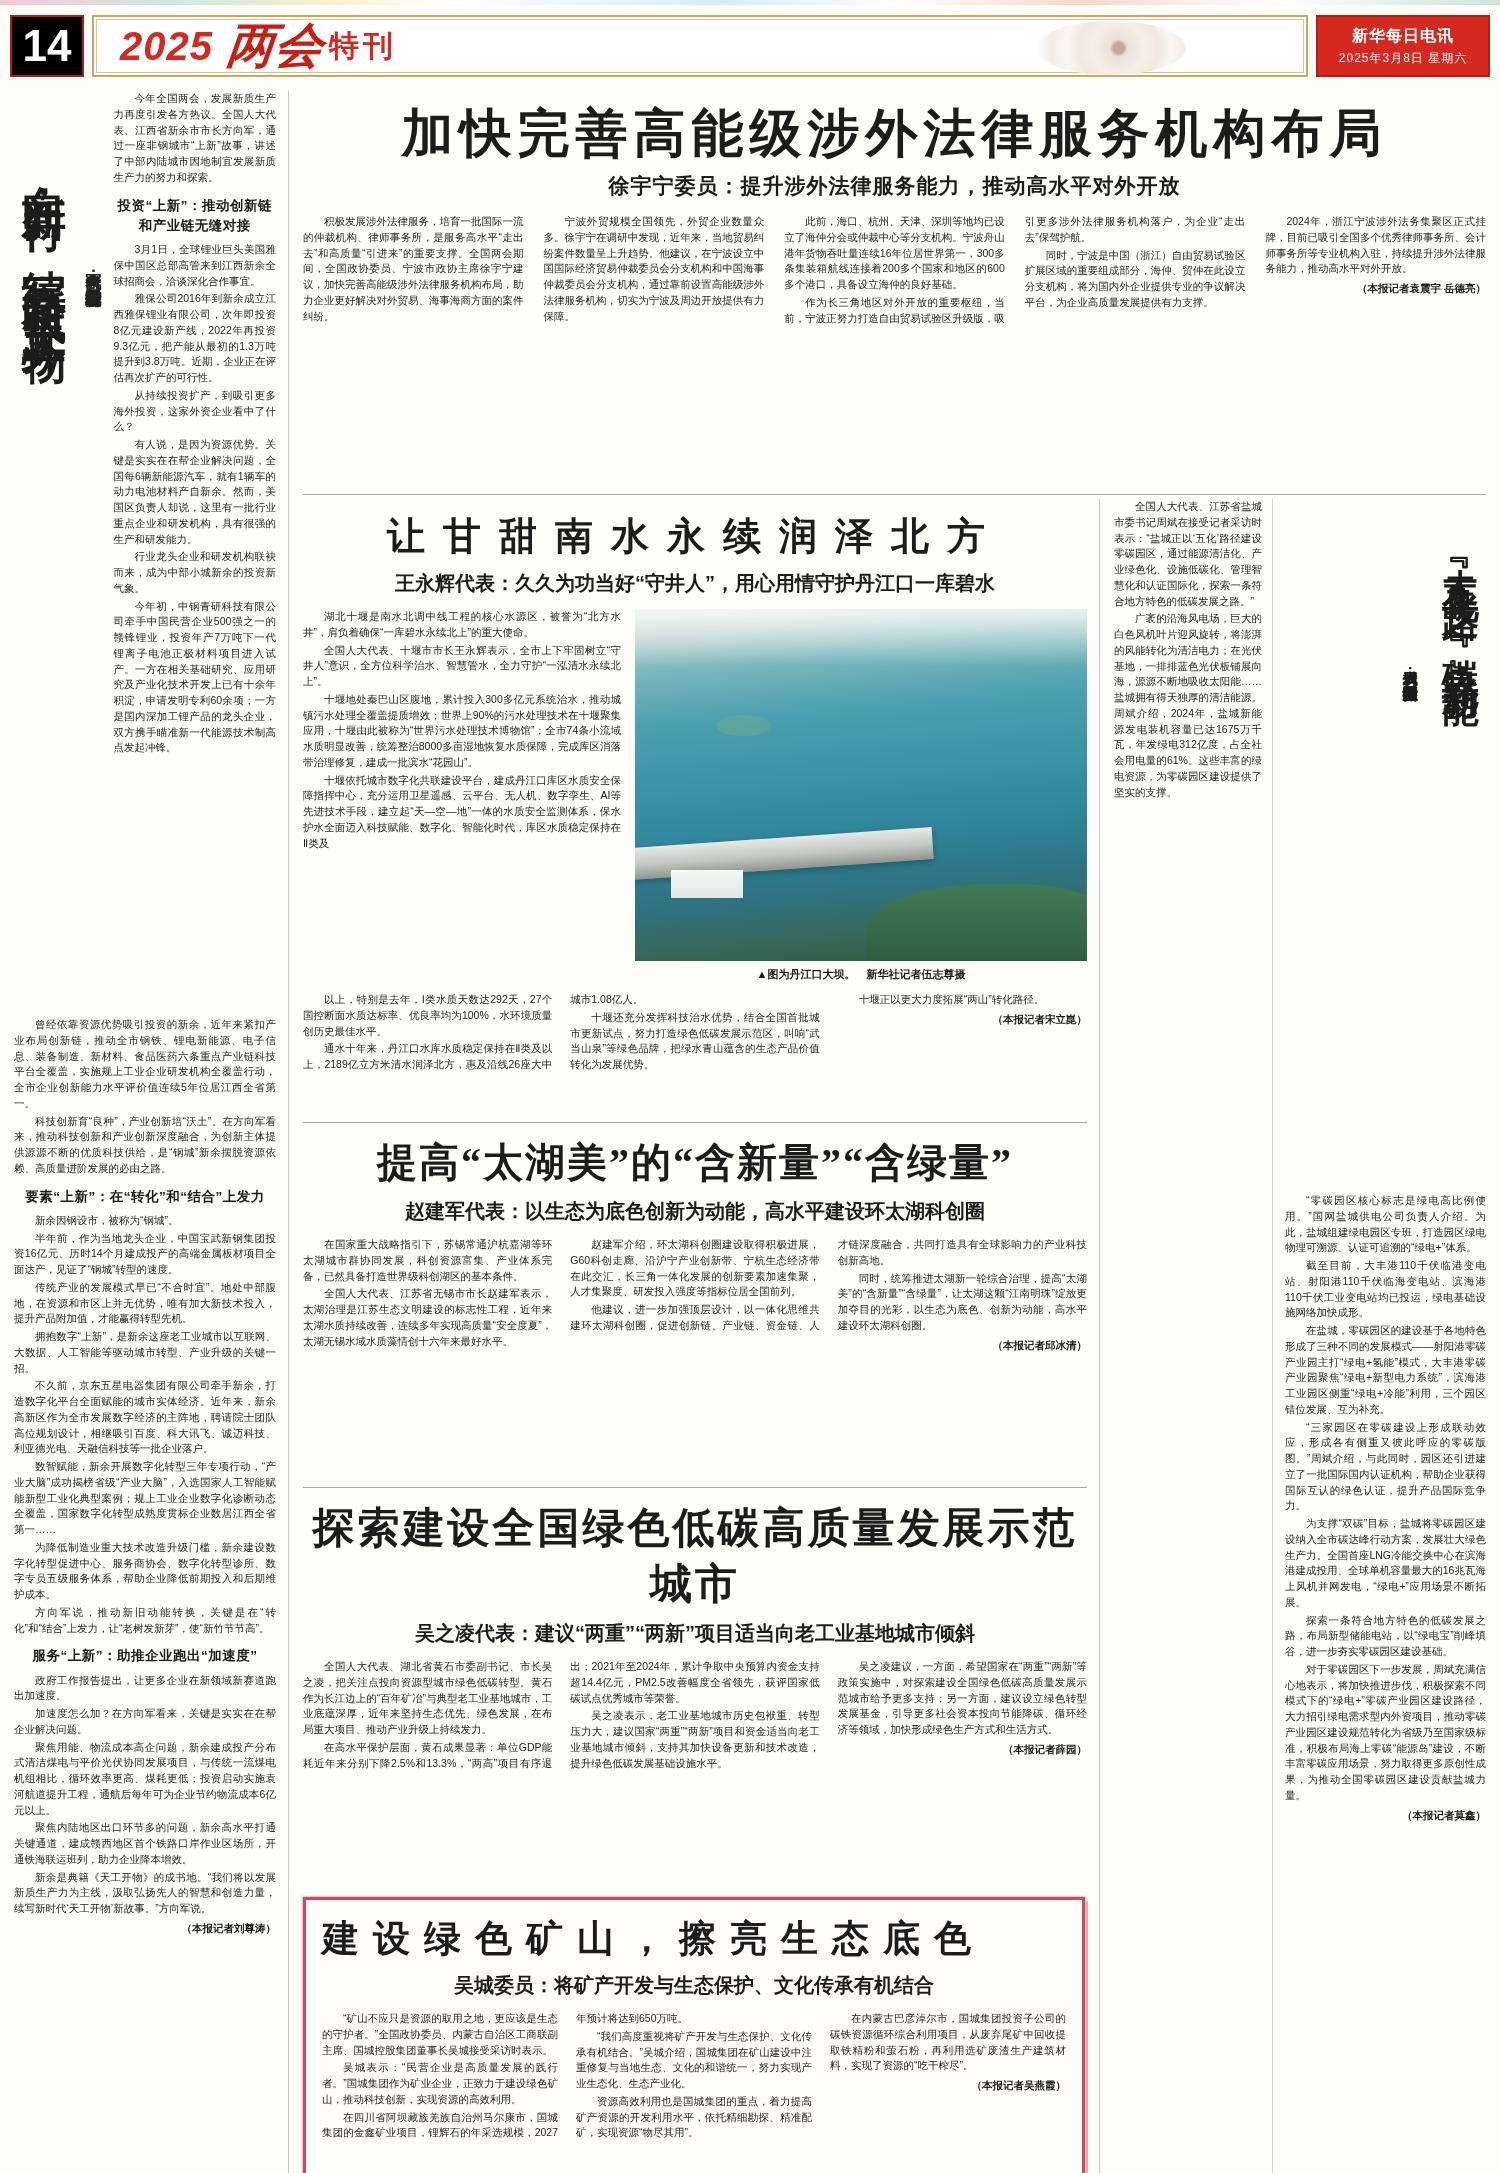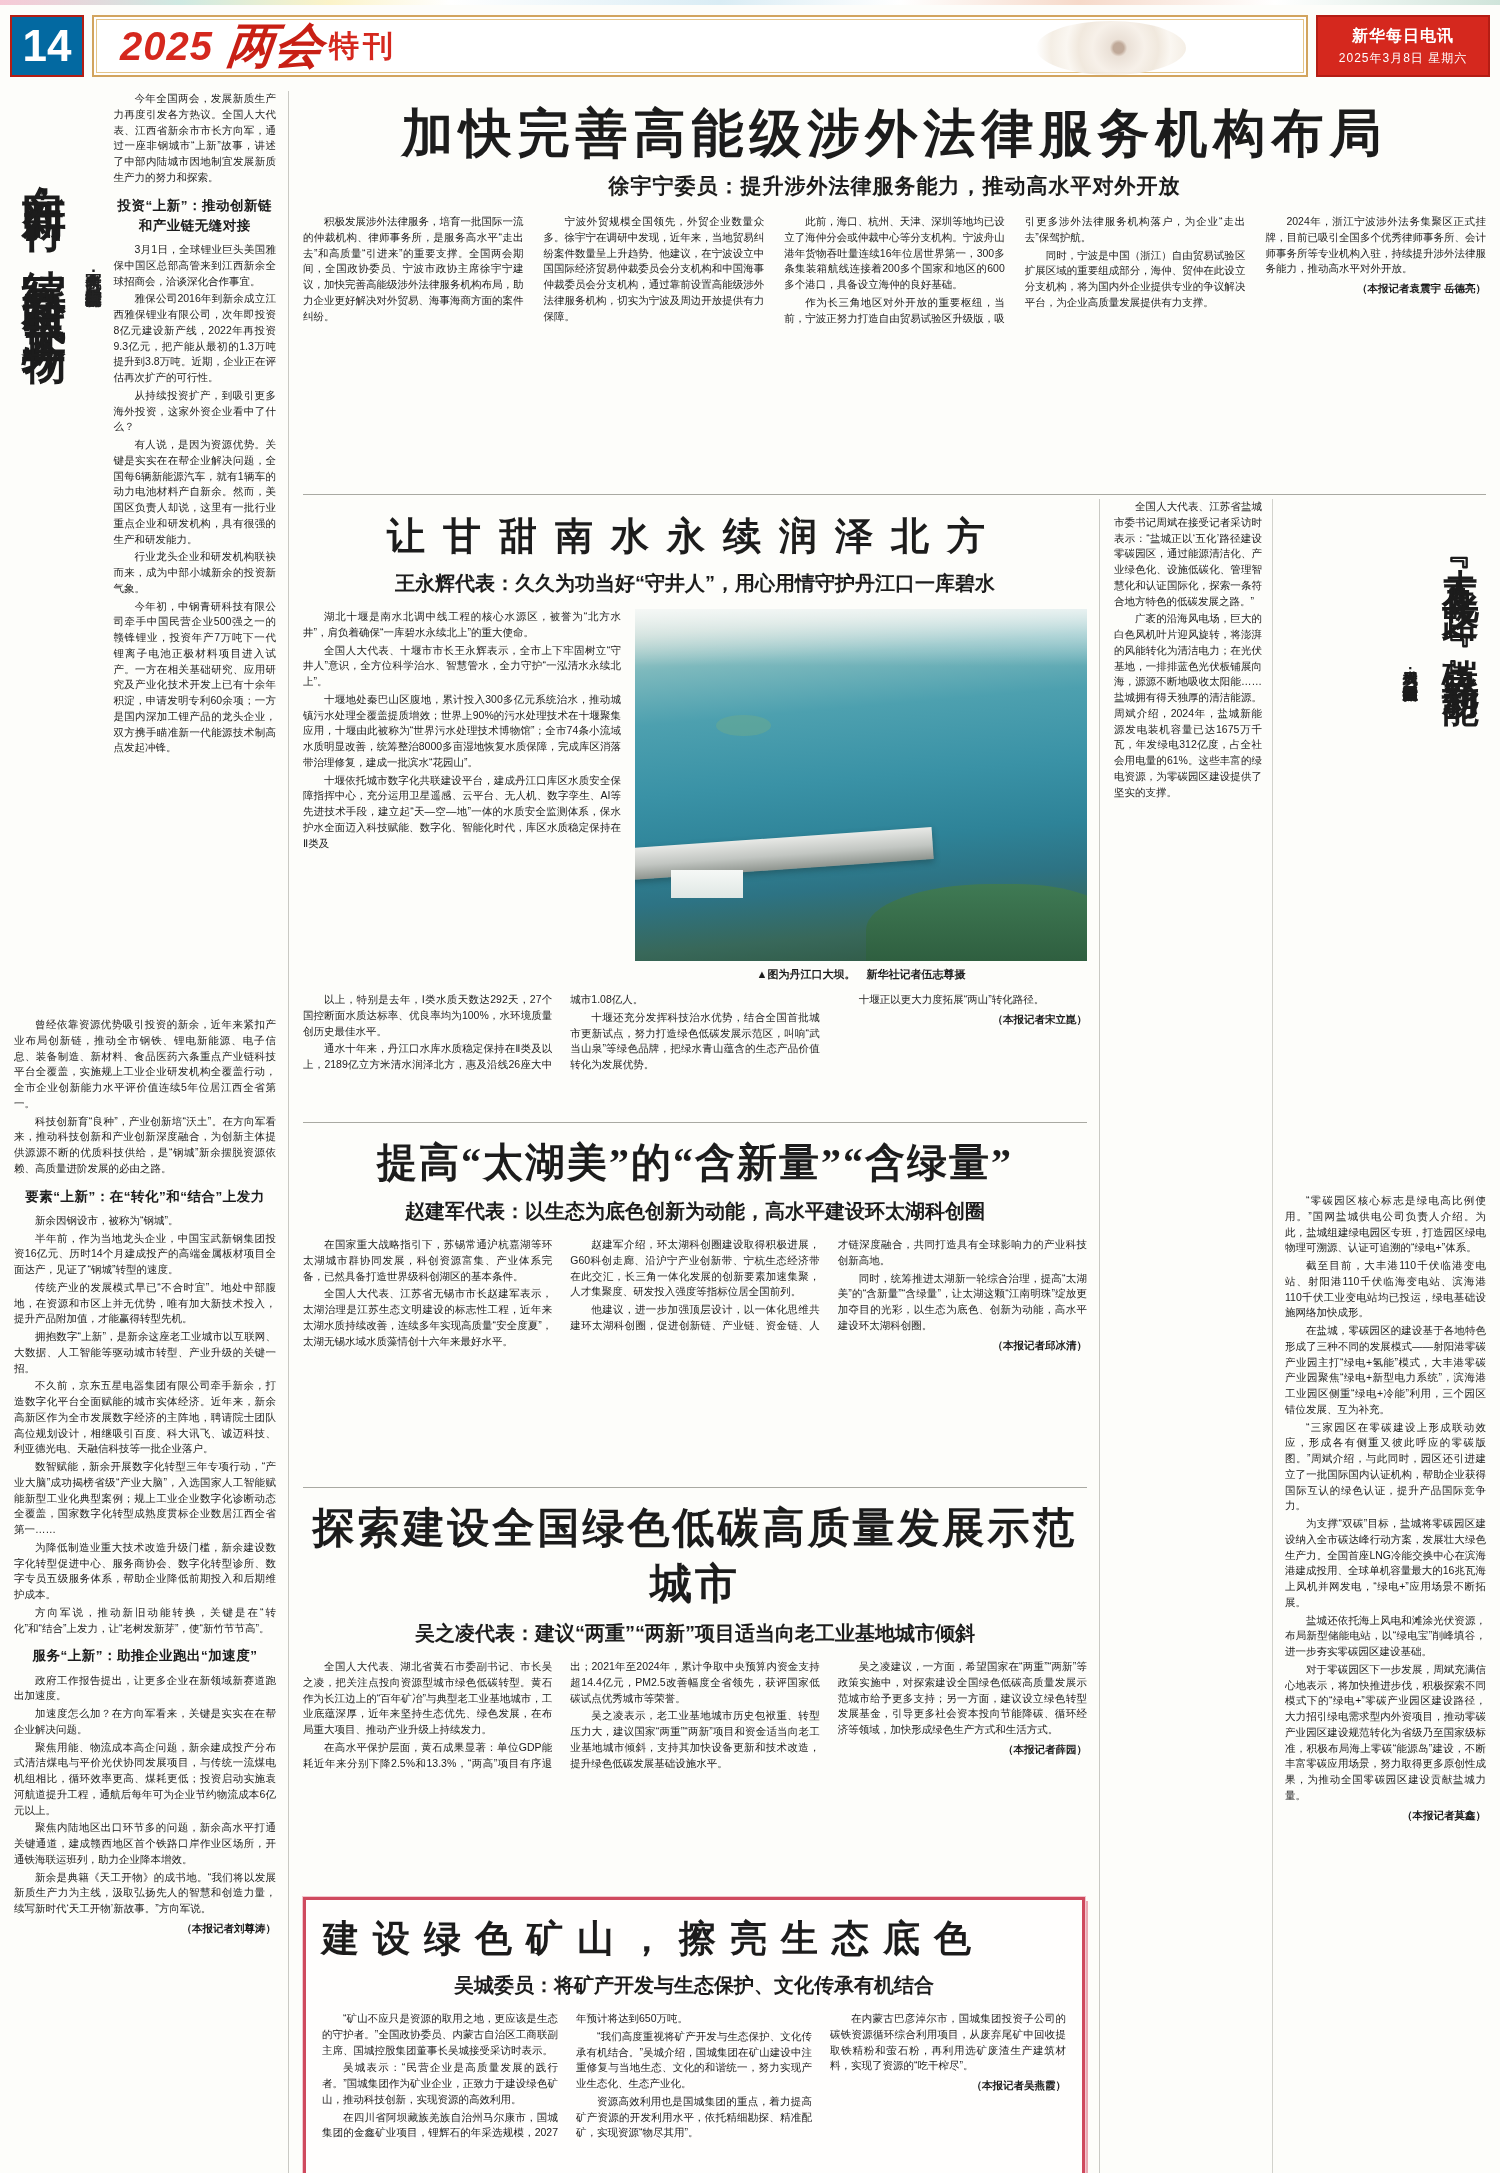--- a/index.html
+++ b/index.html
@@ -2,21 +2,21 @@
 <html><head>
 <meta charset="utf-8">
 <style>
   html,body{margin:0;padding:0;background:#e8e6e2;}
   .page{position:relative;width:1500px;height:2173px;margin:0 auto;background:#fdfdfa;
         font-family:"Liberation Sans",sans-serif;color:#1c1c1c;overflow:hidden;}
   .scan-strip{height:5px;width:100%;
      background:linear-gradient(90deg,#f7c9d6,#cfe9e2 12%,#fbf3c8 22%,#fff 30%,#d9ecf4 48%,#fff 60%,#f6d9c9 72%,#fff 85%,#cfe4da);}
   
   .masthead{display:flex;align-items:stretch;gap:8px;margin:10px 10px 6px 10px;height:62px;}
-  .pageno{width:70px;background:#0369a1;color:#fff;font-weight:900;font-size:44px;
+  .pageno{width:70px;background:#000000;color:#fff;font-weight:900;font-size:44px;
           display:flex;align-items:center;justify-content:center;border:2px solid #b41d14;}
   .band{flex:1;border:2px solid #d2a45e;box-shadow:inset 0 0 0 2px #fff,inset 0 0 0 3px #e4c489;
         background:#fff;display:flex;align-items:center;padding:0 26px;position:relative;overflow:hidden;}
   .band .y2025{color:#d5281e;font-weight:900;font-size:40px;font-style:italic;letter-spacing:1px;}
   .band .lianghui{color:#c81f15;font-weight:900;font-size:48px;font-style:italic;margin:0 6px 0 14px;
         transform:skewX(-6deg);font-family:"Liberation Serif",serif;}
   .band .tekan{color:#d5281e;font-weight:900;font-size:30px;letter-spacing:4px;}
   .swirl{position:absolute;right:120px;top:4px;width:150px;height:54px;border-radius:50%;
         background:radial-gradient(circle at 55% 50%, #b9a08e 0 6%, #e8ddd2 10%, #f6efe7 30%, #efe6da 46%, #faf6f0 60%, #f3ece2 78%, #fff 95%);
         opacity:.9;}
@@ -257,21 +257,21 @@
             <div class="rr-titleblock">
               <div class="v-sub-r">周斌代表：为推动全国零碳园区建设贡献力量</div>
               <div class="v-title-r">走『五化』之路，『碳』寻新动能</div>
             </div>
             <div class="rr-body">
               <p class="bp">“零碳园区核心标志是绿电高比例使用。”国网盐城供电公司负责人介绍。为此，盐城组建绿电园区专班，打造园区绿电物理可溯源、认证可追溯的“绿电+”体系。</p>
               <p class="bp">截至目前，大丰港110千伏临港变电站、射阳港110千伏临海变电站、滨海港110千伏工业变电站均已投运，绿电基础设施网络加快成形。</p>
               <p class="bp">在盐城，零碳园区的建设基于各地特色形成了三种不同的发展模式——射阳港零碳产业园主打“绿电+氢能”模式，大丰港零碳产业园聚焦“绿电+新型电力系统”，滨海港工业园区侧重“绿电+冷能”利用，三个园区错位发展、互为补充。</p>
               <p class="bp">“三家园区在零碳建设上形成联动效应，形成各有侧重又彼此呼应的零碳版图。”周斌介绍，与此同时，园区还引进建立了一批国际国内认证机构，帮助企业获得国际互认的绿色认证，提升产品国际竞争力。</p>
               <p class="bp">为支撑“双碳”目标，盐城将零碳园区建设纳入全市碳达峰行动方案，发展壮大绿色生产力。全国首座LNG冷能交换中心在滨海港建成投用、全球单机容量最大的16兆瓦海上风机并网发电，“绿电+”应用场景不断拓展。</p>
-              <p class="bp">盐城还依托海上风电和滩涂光伏资源，布局新型储能电站，以“绿电宝”削峰填谷，进一步夯实零碳园区建设基础。</p>
+              <p class="bp">探索一条符合地方特色的低碳发展之路，布局新型储能电站，以“绿电宝”削峰填谷，进一步夯实零碳园区建设基础。</p>
               <p class="bp">对于零碳园区下一步发展，周斌充满信心地表示，将加快推进步伐，积极探索不同模式下的“绿电+”零碳产业园区建设路径，大力招引绿电需求型内外资项目，推动零碳产业园区建设规范转化为省级乃至国家级标准，积极布局海上零碳“能源岛”建设，不断丰富零碳应用场景，努力取得更多原创性成果，为推动全国零碳园区建设贡献盐城力量。</p>
               <div class="sig">（本报记者莫鑫）</div>
             </div>
           </div>
         </aside>
 
       </div>
     </div>
   </div>
 </div>

